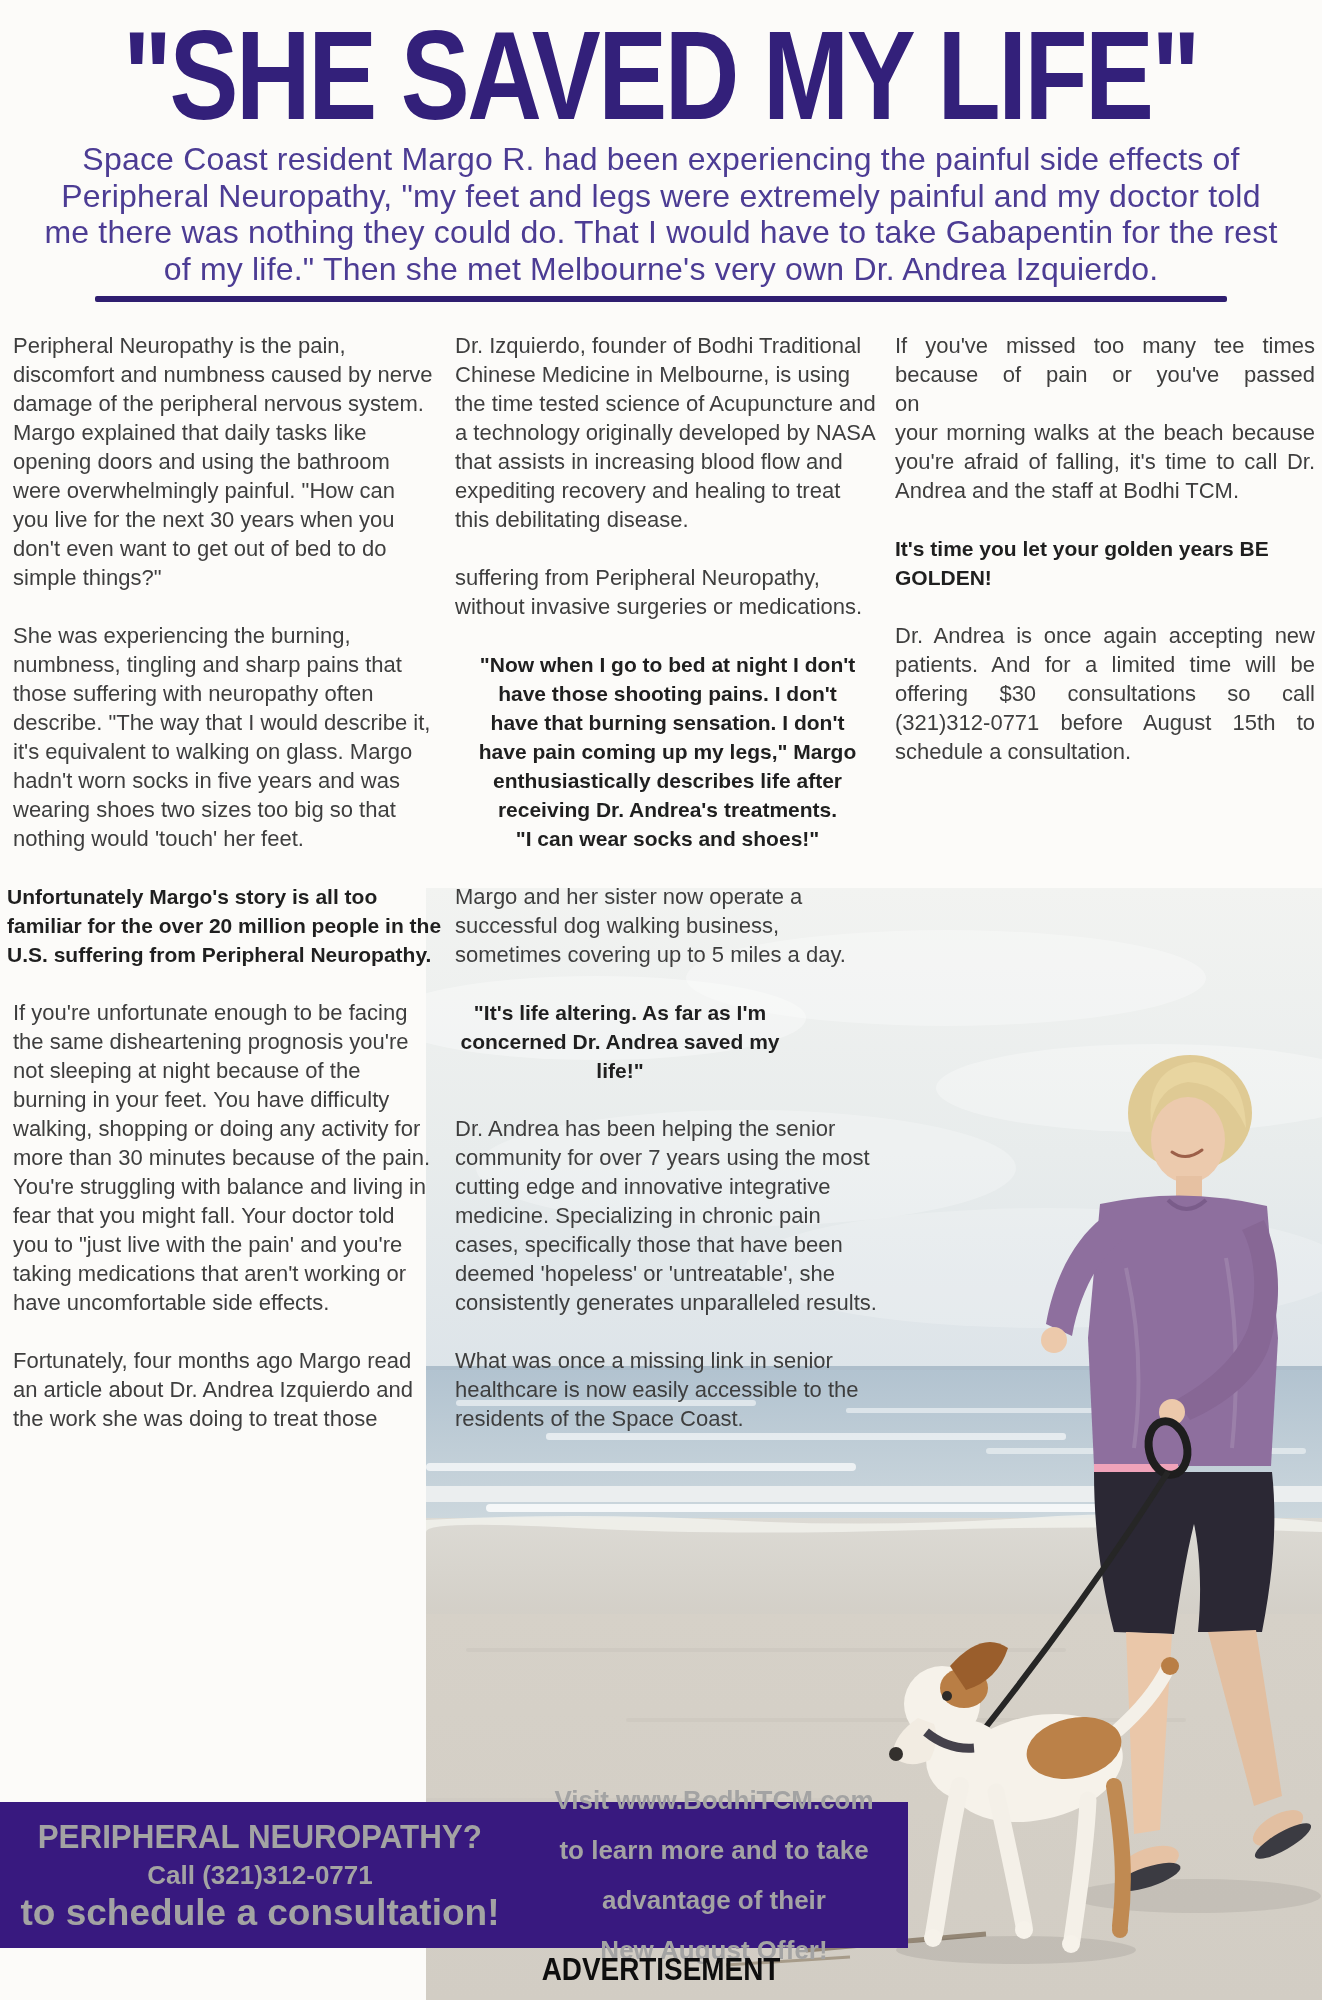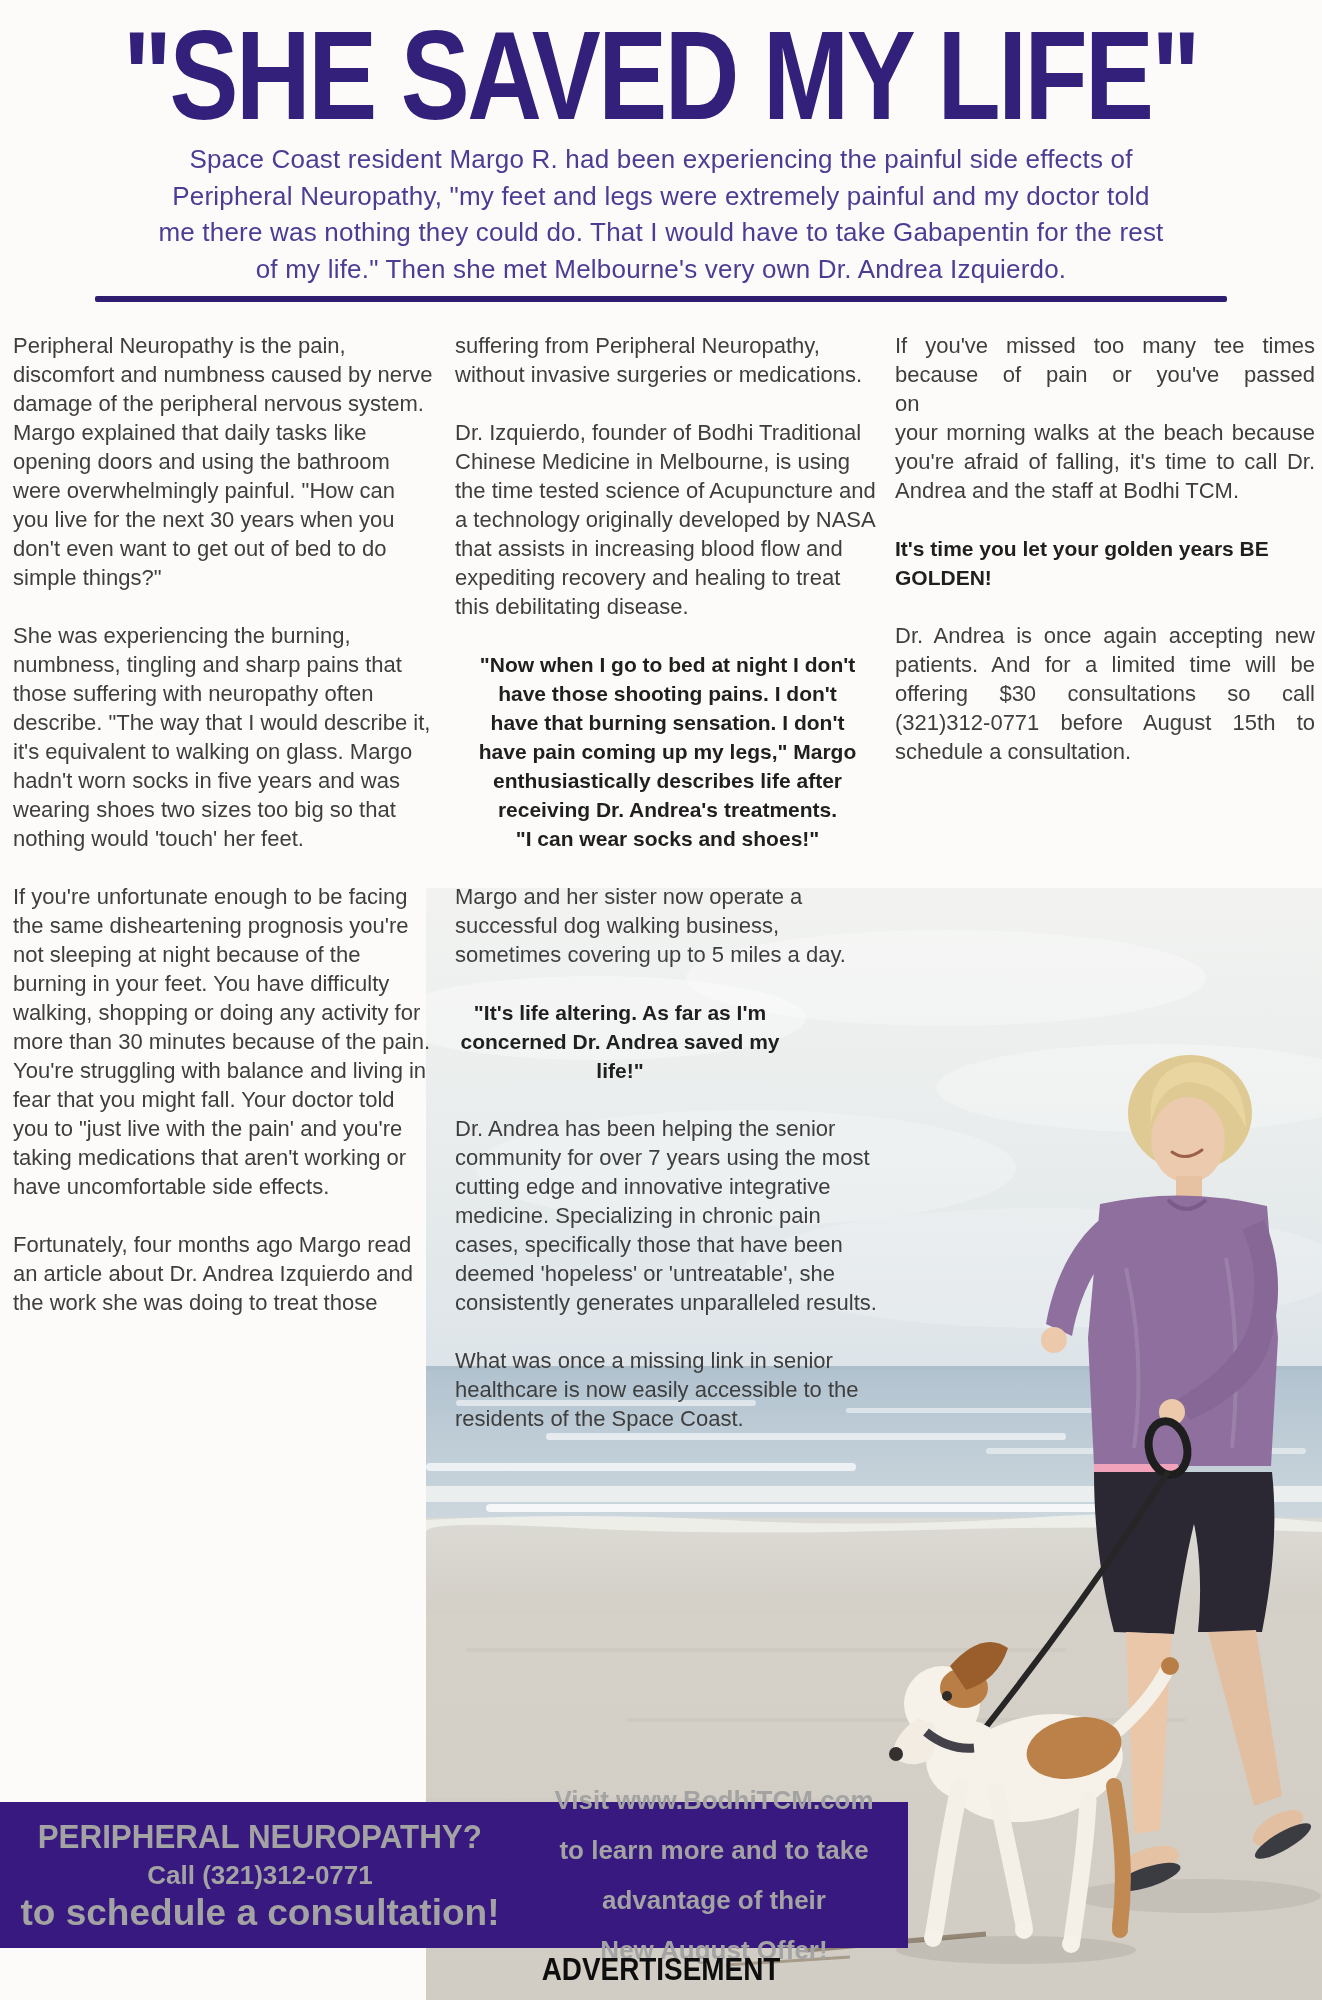--- a/index.html
+++ b/index.html
@@ -11,21 +11,21 @@
   
   .headline-wrap { position:absolute; top:12px; left:0; width:1322px; text-align:center; }
   .headline {
     display:inline-block; font-size:126px; line-height:1.02; font-weight:700;
     color:#33207a; letter-spacing:-3px; white-space:nowrap;
     transform:scaleX(0.82); transform-origin:center top;
   }
   .subtitle {
     position:absolute; top:141px; left:50%; transform:translateX(-50%);
     width:1260px; text-align:center; color:#4c3c94;
-    font-size:26px; line-height:36.5px; font-weight:400; letter-spacing:0.2px;
+    font-size:32px; line-height:36.5px; font-weight:400; letter-spacing:0.2px;
   }
   .divider { position:absolute; top:296px; left:95px; width:1132px; height:6px; background:#2f1e70; border-radius:2px; }
 
   
   .photo { position:absolute; left:426px; top:888px; width:896px; height:1112px; }
 
   
   .col { position:absolute; top:331px; font-size:22px; line-height:29px; color:#3e3e3e; }
   .col1 { left:13px;  width:421px; }
   .col2 { left:455px; width:425px; }
@@ -182,27 +182,28 @@
       <path d="M 492 830 Q 468 846 466 868 Q 482 882 504 872 Q 514 852 508 836 Z" fill="#f2ece2"></path>
       <circle cx="470" cy="866" r="7" fill="#33302d"></circle>
       <circle cx="521" cy="808" r="5" fill="#2e2b28"></circle>
       <path d="M 500 844 Q 522 862 548 860" stroke="#44414b" stroke-width="9" fill="none"></path>
     </g>
   </svg>
 
   <div class="col col1">
     <p>Peripheral Neuropathy is the pain, discomfort and numbness caused by nerve damage of the peripheral nervous system. Margo explained that daily tasks like opening doors and using the bathroom were overwhelmingly painful. "How can you live for the next 30 years when you don't even want to get out of bed to do simple things?"</p>
     <p>She was experiencing the burning, numbness, tingling and sharp pains that those suffering with neuropathy often describe. "The way that I would describe it, it's equivalent to walking on glass. Margo hadn't worn socks in five years and was wearing shoes two sizes too big so that nothing would 'touch' her feet.</p>
+    <p class="callout">Unfortunately Margo's story is all too familiar for the over 20 million people in the U.S. suffering from Peripheral Neuropathy.</p>
     <p>If you're unfortunate enough to be facing the same disheartening prognosis you're not sleeping at night because of the burning in your feet. You have difficulty walking, shopping or doing any activity for more than 30 minutes because of the pain. You're struggling with balance and living in fear that you might fall. Your doctor told you to "just live with the pain' and you're taking medications that aren't working or have uncomfortable side effects.</p>
     <p>Fortunately, four months ago Margo read an article about Dr. Andrea Izquierdo and the work she was doing to treat those</p>
   </div>
 
   <div class="col col2">
+    <p>Dr. Izquierdo, founder of Bodhi Traditional Chinese Medicine in Melbourne, is using the time tested science of Acupuncture and a technology originally developed by NASA that assists in increasing blood flow and expediting recovery and healing to treat this debilitating disease.</p>
     <p>suffering from Peripheral Neuropathy, without invasive surgeries or medications.</p>
-    <p>Dr. Izquierdo, founder of Bodhi Traditional Chinese Medicine in Melbourne, is using the time tested science of Acupuncture and a technology originally developed by NASA that assists in increasing blood flow and expediting recovery and healing to treat this debilitating disease.</p>
     <div class="quote q-narrow" style="margin-bottom:29px;">
       <div>"Now when I go to bed at night I don't have those shooting pains. I don't have that burning sensation. I don't have pain coming up my legs," Margo enthusiastically describes life after receiving Dr. Andrea's treatments.</div>
       <div class="tail">"I can wear socks and shoes!"</div>
     </div>
     <p>Margo and her sister now operate a successful dog walking business, sometimes covering up to 5 miles a day.</p>
     <p class="quote q-narrow2">"It's life altering. As far as I'm concerned Dr. Andrea saved my life!"</p>
     <p>Dr. Andrea has been helping the senior community for over 7 years using the most cutting edge and innovative integrative medicine. Specializing in chronic pain cases, specifically those that have been deemed 'hopeless' or 'untreatable', she consistently generates unparalleled results.</p>
     <p>What was once a missing link in senior healthcare is now easily accessible to the residents of the Space Coast.</p>
   </div>
 

